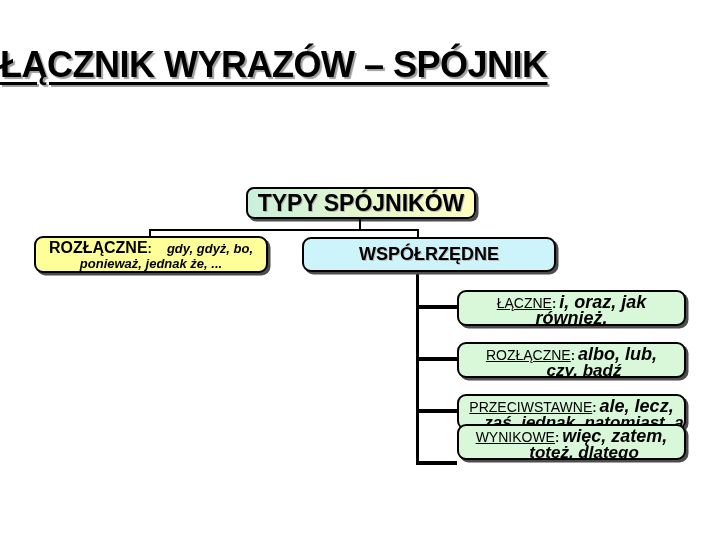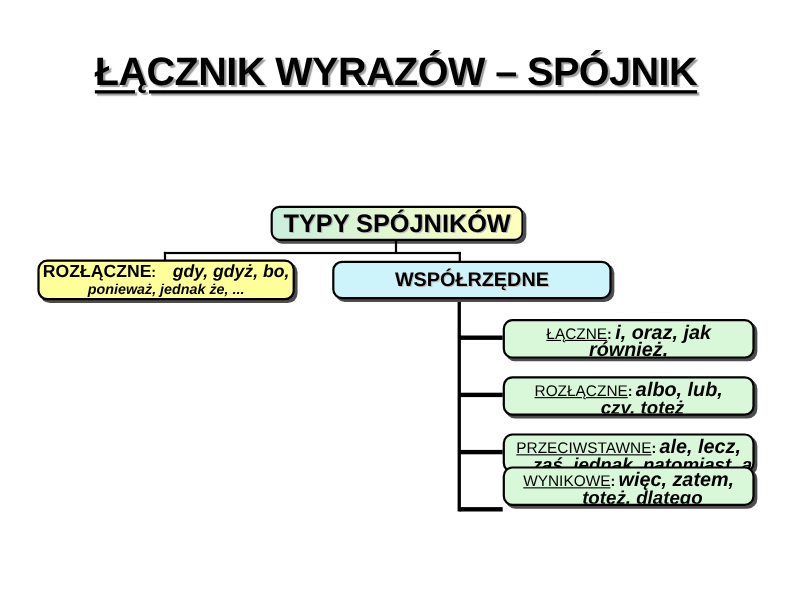--- a/index.html
+++ b/index.html
@@ -4,21 +4,21 @@
 <style>
   html,body{margin:0;padding:0;background:#ffffff;}
   .slide{
     position:relative;width:720px;height:540px;background:#fff;overflow:hidden;
     font-family:"Liberation Sans","DejaVu Sans",sans-serif;color:#000;
   }
   .abs{position:absolute;box-sizing:border-box;}
 
   
   .title{
-    left:0;top:44px;width:720px;text-align:center;
+    left:0;top:44px;width:720px;
     font-size:36px;font-weight:bold;letter-spacing:-0.5px;
     text-decoration:underline;text-decoration-thickness:3px;text-underline-offset:5px;
     text-shadow:2px 2px 1px #9e9e9e;
     white-space:nowrap;
   }
 
   
   .node{
     border:2px solid #000;border-radius:9px;
     box-shadow:2.5px 2.5px 0 #4d4d4d;
@@ -32,21 +32,21 @@
     text-shadow:1px 1px 0 #b5b5b5;border-radius:8px;
   }
 
   .podrzedne-box{
     left:34px;top:236px;width:234px;height:37px;
     background:var(--yellow);
     padding-top:2px;line-height:15px;
   }
   .podrzedne-box .hdr{font-size:16px;font-weight:bold;}
   .podrzedne-box .sep{font-size:13px;font-weight:bold;}
-  .podrzedne-box .lst{font-size:16px;font-weight:bold;font-style:italic;margin-left:15px;}
+  .podrzedne-box .lst{font-size:13px;font-weight:bold;font-style:italic;margin-left:15px;}
   .podrzedne-box .line2{font-size:13px;font-weight:bold;font-style:italic;line-height:15px;}
 
   .wspolrzedne-box{
     left:302px;top:237px;width:254px;height:35px;
     background:var(--cyan);
     font-size:18px;font-weight:bold;line-height:30px;
     text-shadow:1px 1px 0 #bcbcbc;
   }
 
   .leaf{
@@ -106,21 +106,21 @@
     <span>WSPÓŁRZĘDNE</span>
   </div>
 
   <div class="abs node leaf leaf-1">
     <div><span class="hdr">ŁĄCZNE</span><span class="sep">:</span><span class="lst">i, oraz, jak również,</span></div>
     <div class="line2">ani, ni, a</div>
   </div>
 
   <div class="abs node leaf leaf-2">
     <div><span class="hdr">ROZŁĄCZNE</span><span class="sep">:</span><span class="lst">albo, lub,</span></div>
-    <div class="line2">czy, toteż</div>
+    <div class="line2">czy, bądź</div>
   </div>
 
   <div class="abs node leaf leaf-3">
     <div><span class="hdr">PRZECIWSTAWNE</span><span class="sep">:</span><span class="lst">ale, lecz,</span></div>
     <div class="line2">zaś, jednak, natomiast, a</div>
   </div>
 
   <div class="abs node leaf leaf-4">
     <div><span class="hdr">WYNIKOWE</span><span class="sep">:</span><span class="lst">więc, zatem,</span></div>
     <div class="line2">toteż, dlatego</div>

